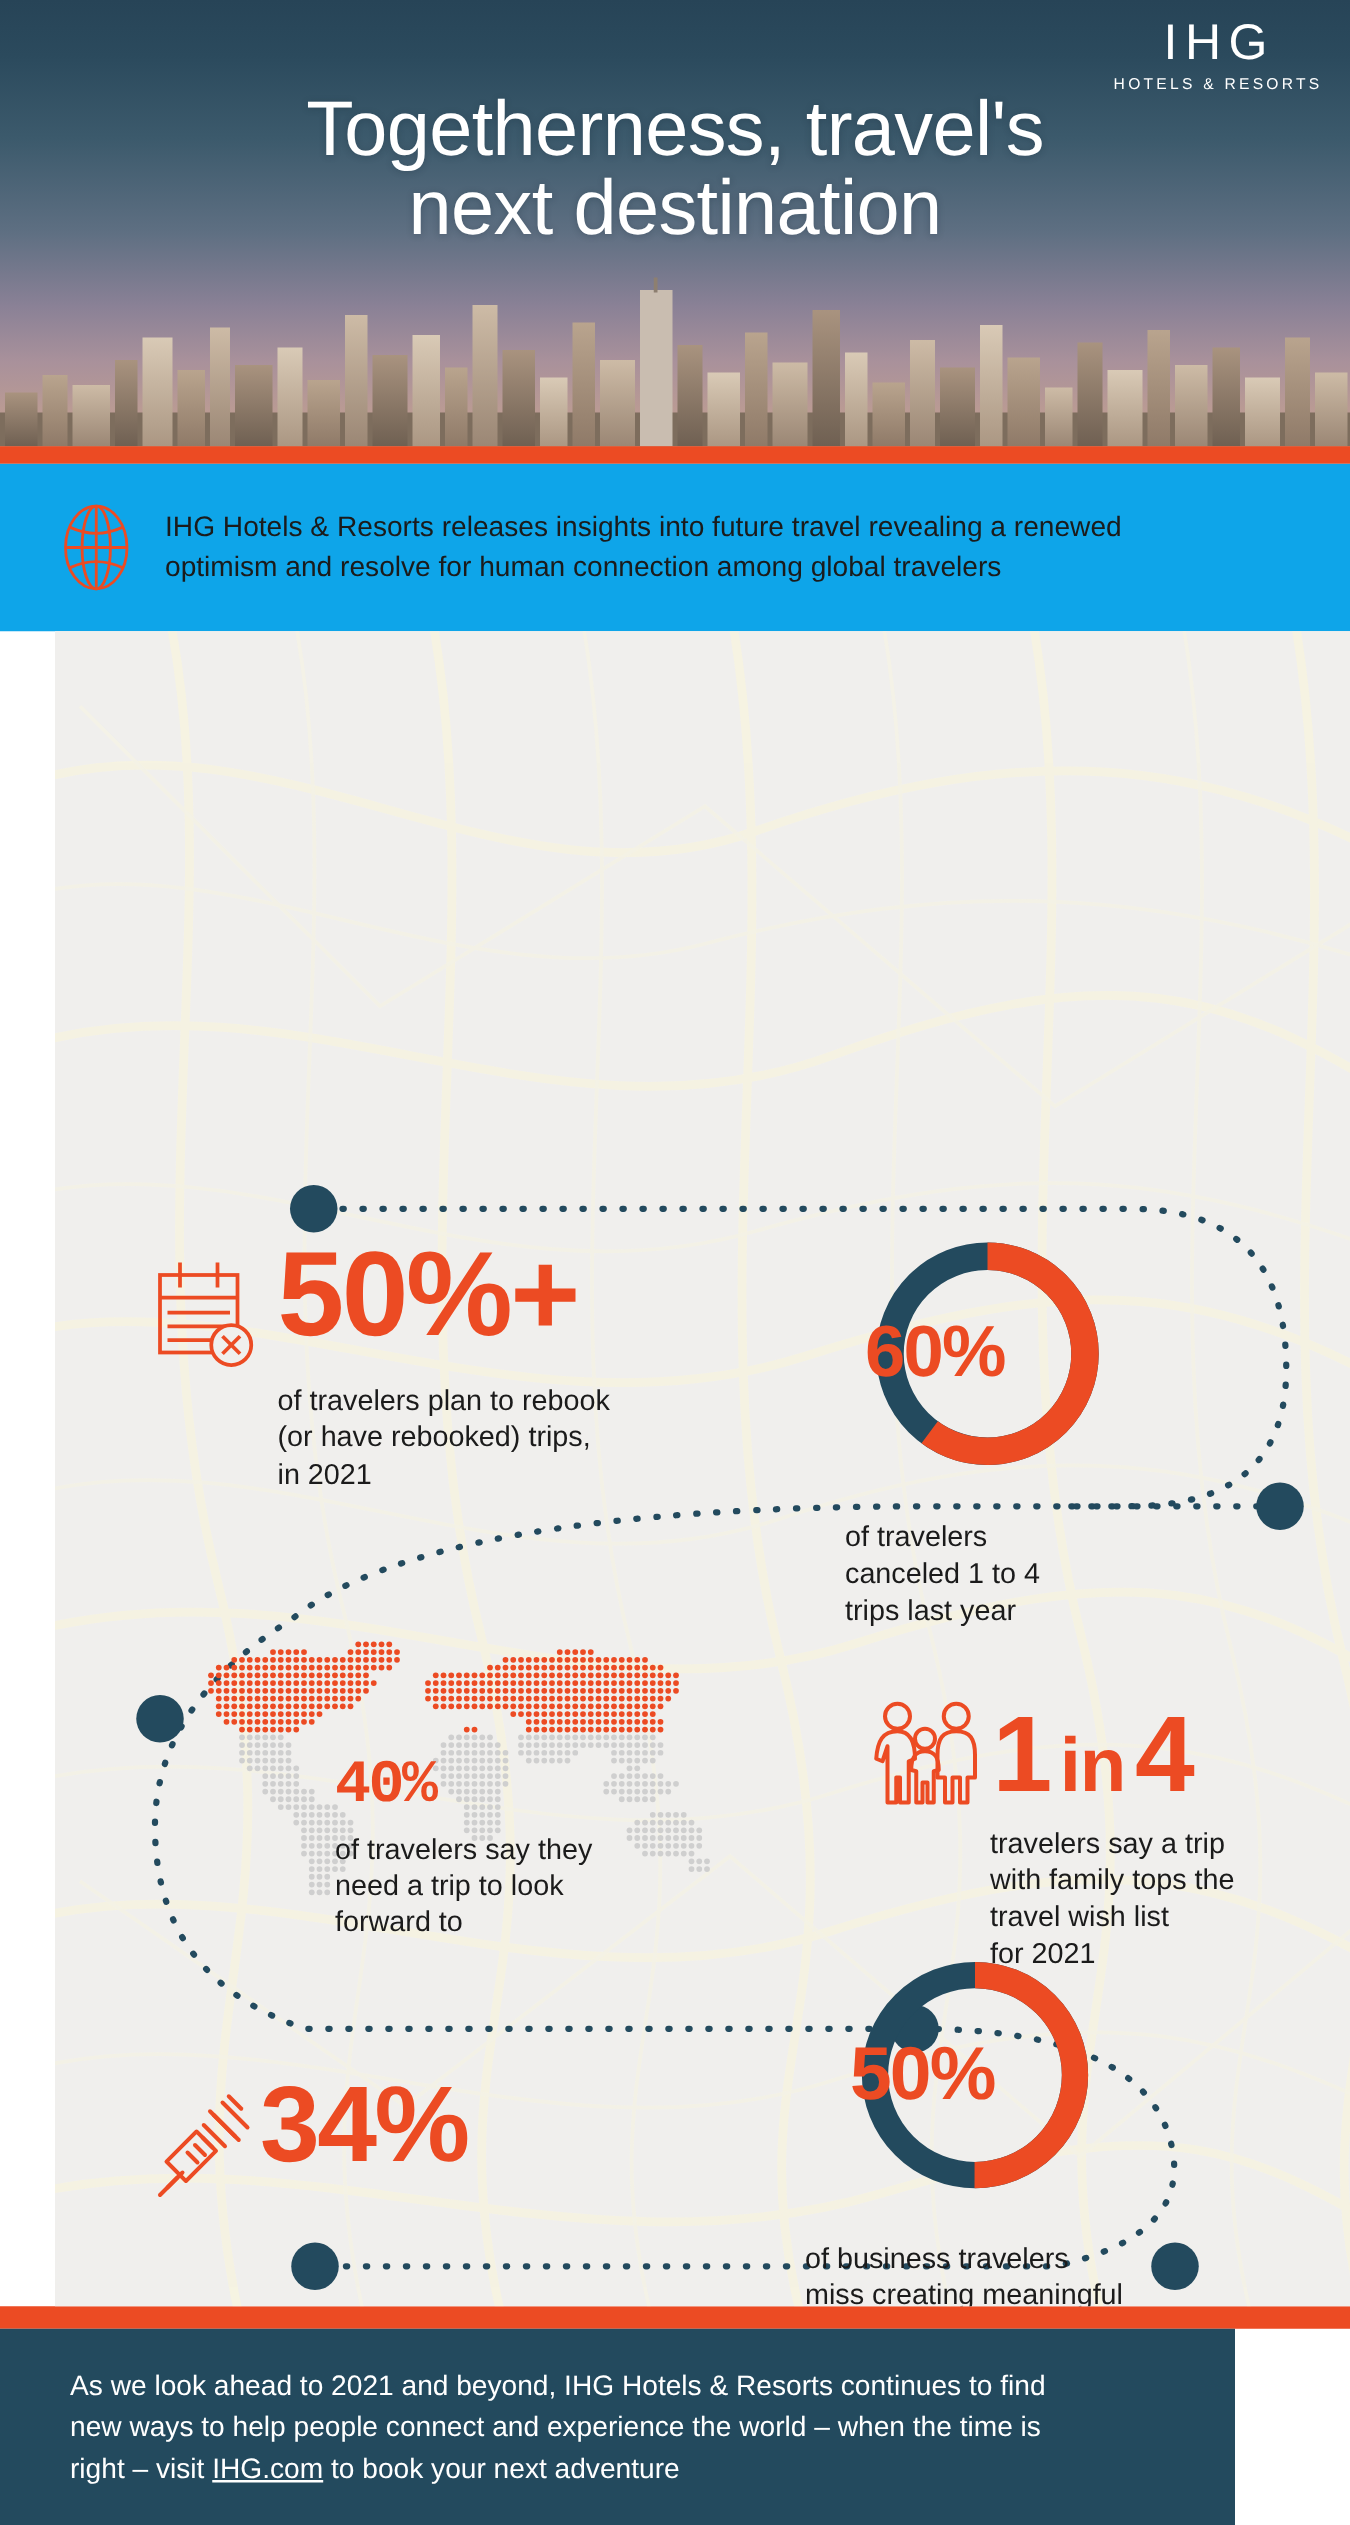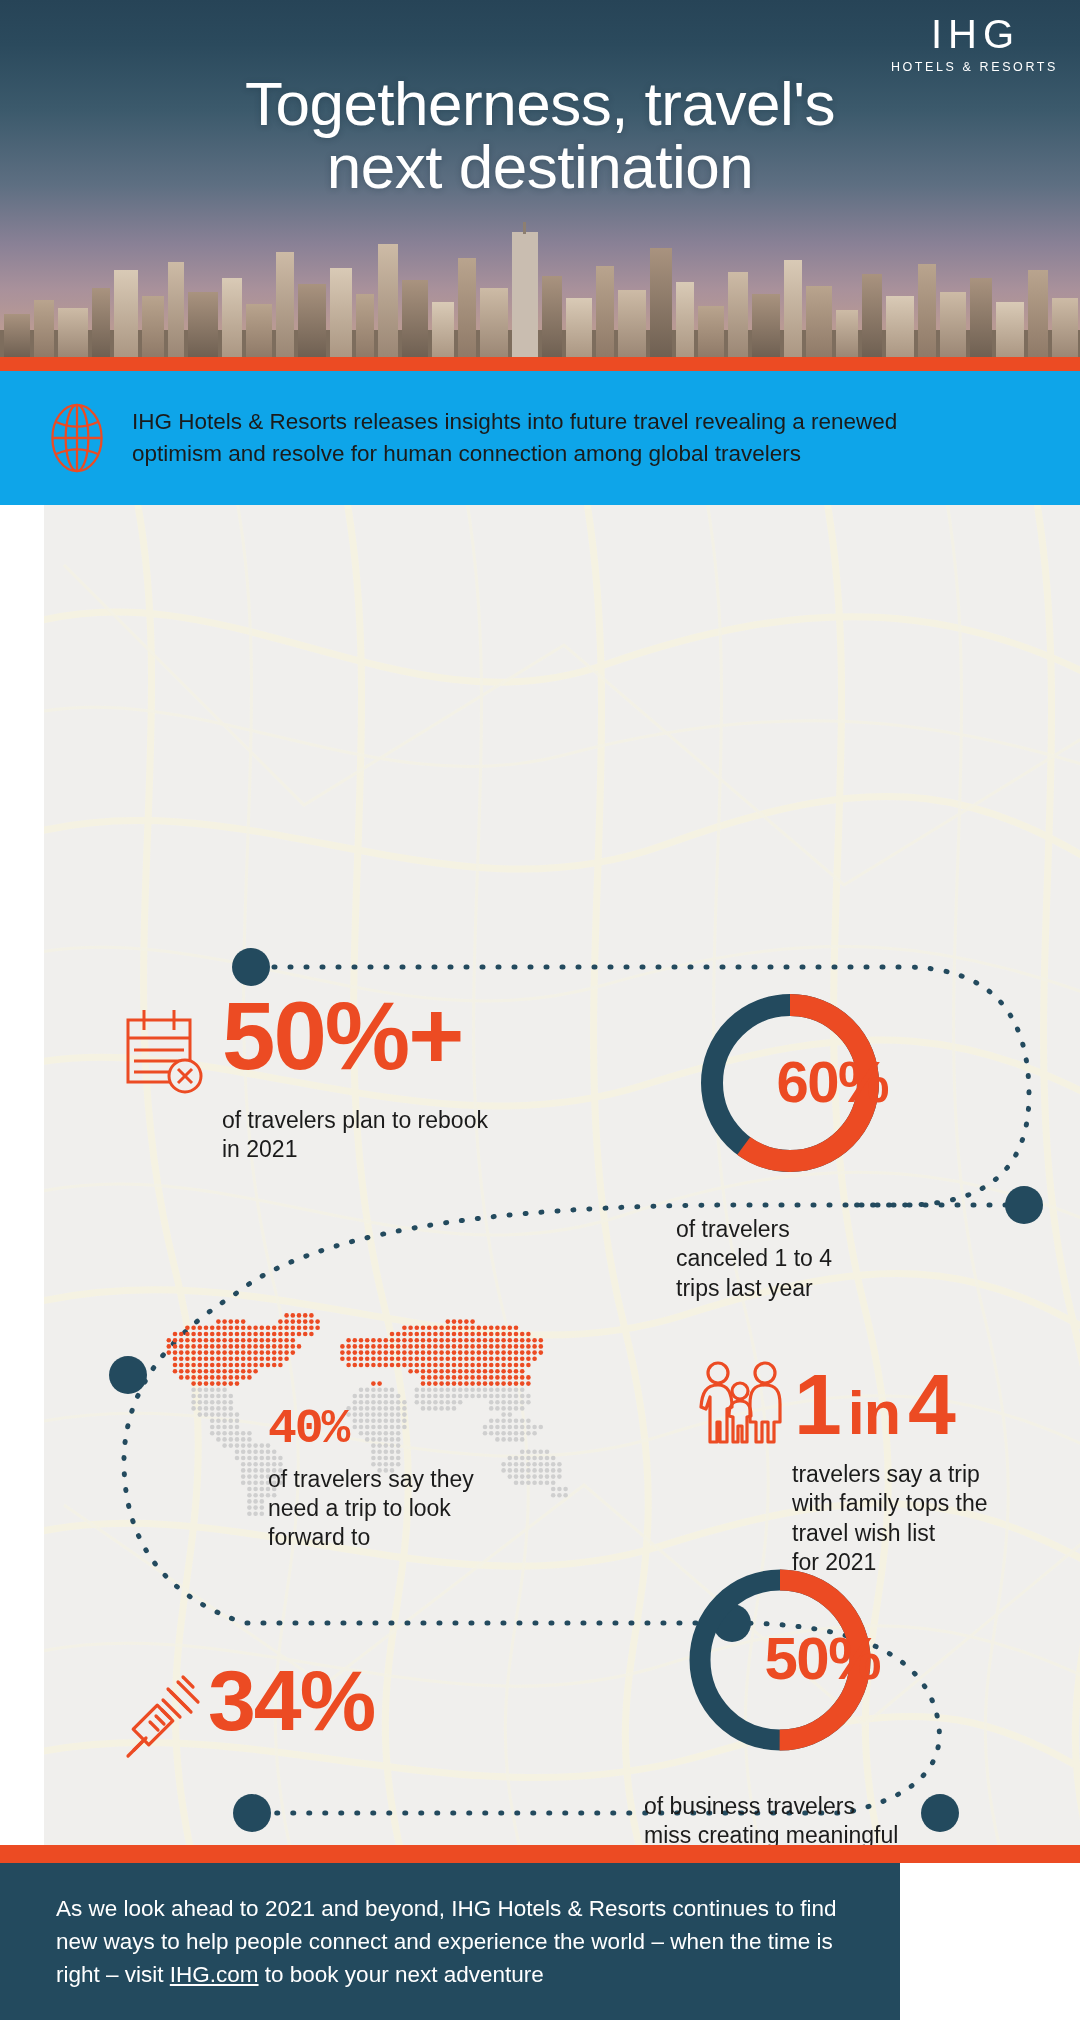--- a/index.html
+++ b/index.html
@@ -109,30 +109,30 @@
   .caption {
     color: #1b1b1b;
     font-size: 23px;
     line-height: 1.28;
     font-weight: 400;
     margin-top: 14px;
   }
   .donut-label {
     position: absolute; left: 0; right: 0; top: 50%;
     transform: translateY(-52%);
-    text-align: right;
+    text-align: left;
     color: #ec4b23;
     font-size: 58px; font-weight: 700; letter-spacing: -1.5px;
   }
   .donut-wrap { position: relative; }
 
   
   .footer-rule { width: 1080px; height: 18px; background: #ec4b23; }
   .footer {
-    width: 900px; height: 157px;
+    width: 988px; height: 157px;
     background: #234a5e;
     padding: 30px 60px 0 56px;
   }
   .footer-text {
     color: #ffffff; font-size: 22.5px; line-height: 1.46; font-weight: 400;
   }
   .footer-text u { text-decoration: underline; }
 </style>
 </head>
 <body>
@@ -303,20 +303,21 @@
             <line x1="56" y1="65" x2="70" y2="79"></line>
             <line x1="70" y1="65" x2="56" y2="79"></line>
           </g>
         </svg>
         <div style="margin-left:12px;">
           <div class="bignum" style="font-size:96px;">50%+</div>
         </div>
       </div>
       <div class="caption" style="margin-left:100px; margin-top:6px;">
         <div>of travelers plan to rebook</div>
+        <div>(or have rebooked) trips,</div>
         <div>in 2021</div>
       </div>
     </div>
 
     <div class="stat" style="left:628px; top:480px; width:300px;">
       <div class="donut-wrap" style="width:196px; height:196px; margin-left:20px;">
         <svg width="196" height="196" viewBox="0 0 196 196">
           <circle cx="98" cy="98" r="78" fill="none" stroke="#234a5e" stroke-width="22"></circle>
           <circle cx="98" cy="98" r="78" fill="none" stroke="#ec4b23" stroke-width="22" stroke-dasharray="294.1 196.1" transform="rotate(-90 98 98)"></circle>
         </svg>

